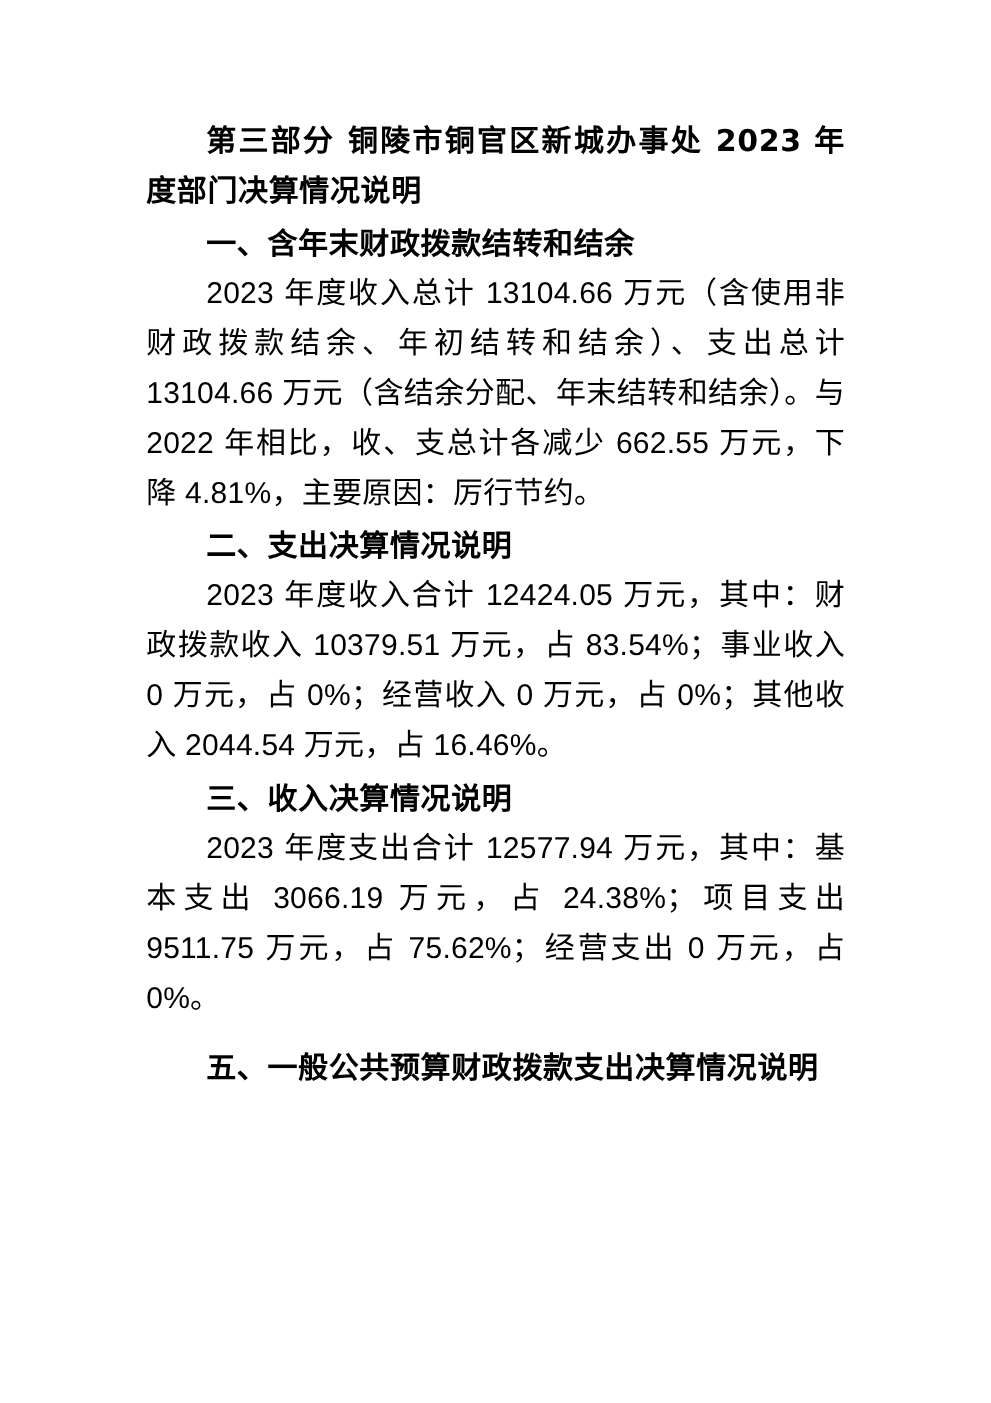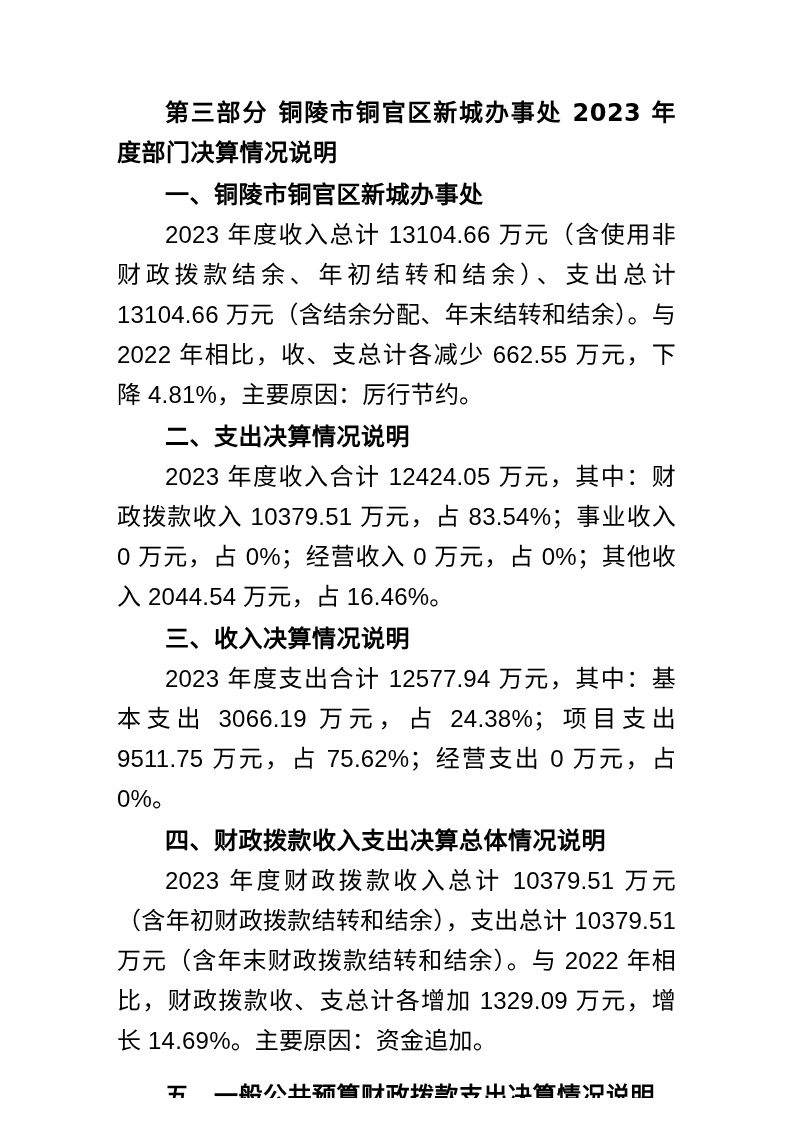--- a/index.html
+++ b/index.html
@@ -52,37 +52,33 @@
   }
 </style>
 </head>
 <body>
 
 <div class="page">
 
   <h1 class="doc-title">第三部分 铜陵市铜官区新城办事处 2023 年度部门决算情况说明</h1>
 
   <section>
-    <h2 class="sec-heading">一、铜陵市铜官区新城办事处</h2>
+    <h2 class="sec-heading">一、含年末财政拨款结转和结余</h2>
     <p class="body-para">2023 年度收入总计 13104.66 万元（含使用非财政拨款结余、年初结转和结余）、支出总计 13104.66 万元（含结余分配、年末结转和结余）。与 2022 年相比，收、支总计各减少 662.55 万元，下降 4.81%，主要原因：厉行节约。</p>
   </section>
 
   <section>
     <h2 class="sec-heading">二、支出决算情况说明</h2>
     <p class="body-para">2023 年度收入合计 12424.05 万元，其中：财政拨款收入 10379.51 万元，占 83.54%；事业收入 0 万元，占 0%；经营收入 0 万元，占 0%；其他收入 2044.54 万元，占 16.46%。</p>
   </section>
 
   <section>
     <h2 class="sec-heading">三、收入决算情况说明</h2>
     <p class="body-para">2023 年度支出合计 12577.94 万元，其中：基本支出 3066.19 万元，占 24.38%；项目支出 9511.75 万元，占 75.62%；经营支出 0 万元，占 0%。</p>
   </section>
 
-  <section>
-    <h2 class="sec-heading">四、财政拨款收入支出决算总体情况说明</h2>
-    <p class="body-para">2023 年度财政拨款收入总计 10379.51 万元（含年初财政拨款结转和结余），支出总计 10379.51 万元（含年末财政拨款结转和结余）。与 2022 年相比，财政拨款收、支总计各增加 1329.09 万元，增长 14.69%。主要原因：资金追加。</p>
-  </section>
 
   <section>
     <h2 class="sec-heading extra-gap">五、一般公共预算财政拨款支出决算情况说明</h2>
 
   </section>
 
 </div>
 
 </body></html>

